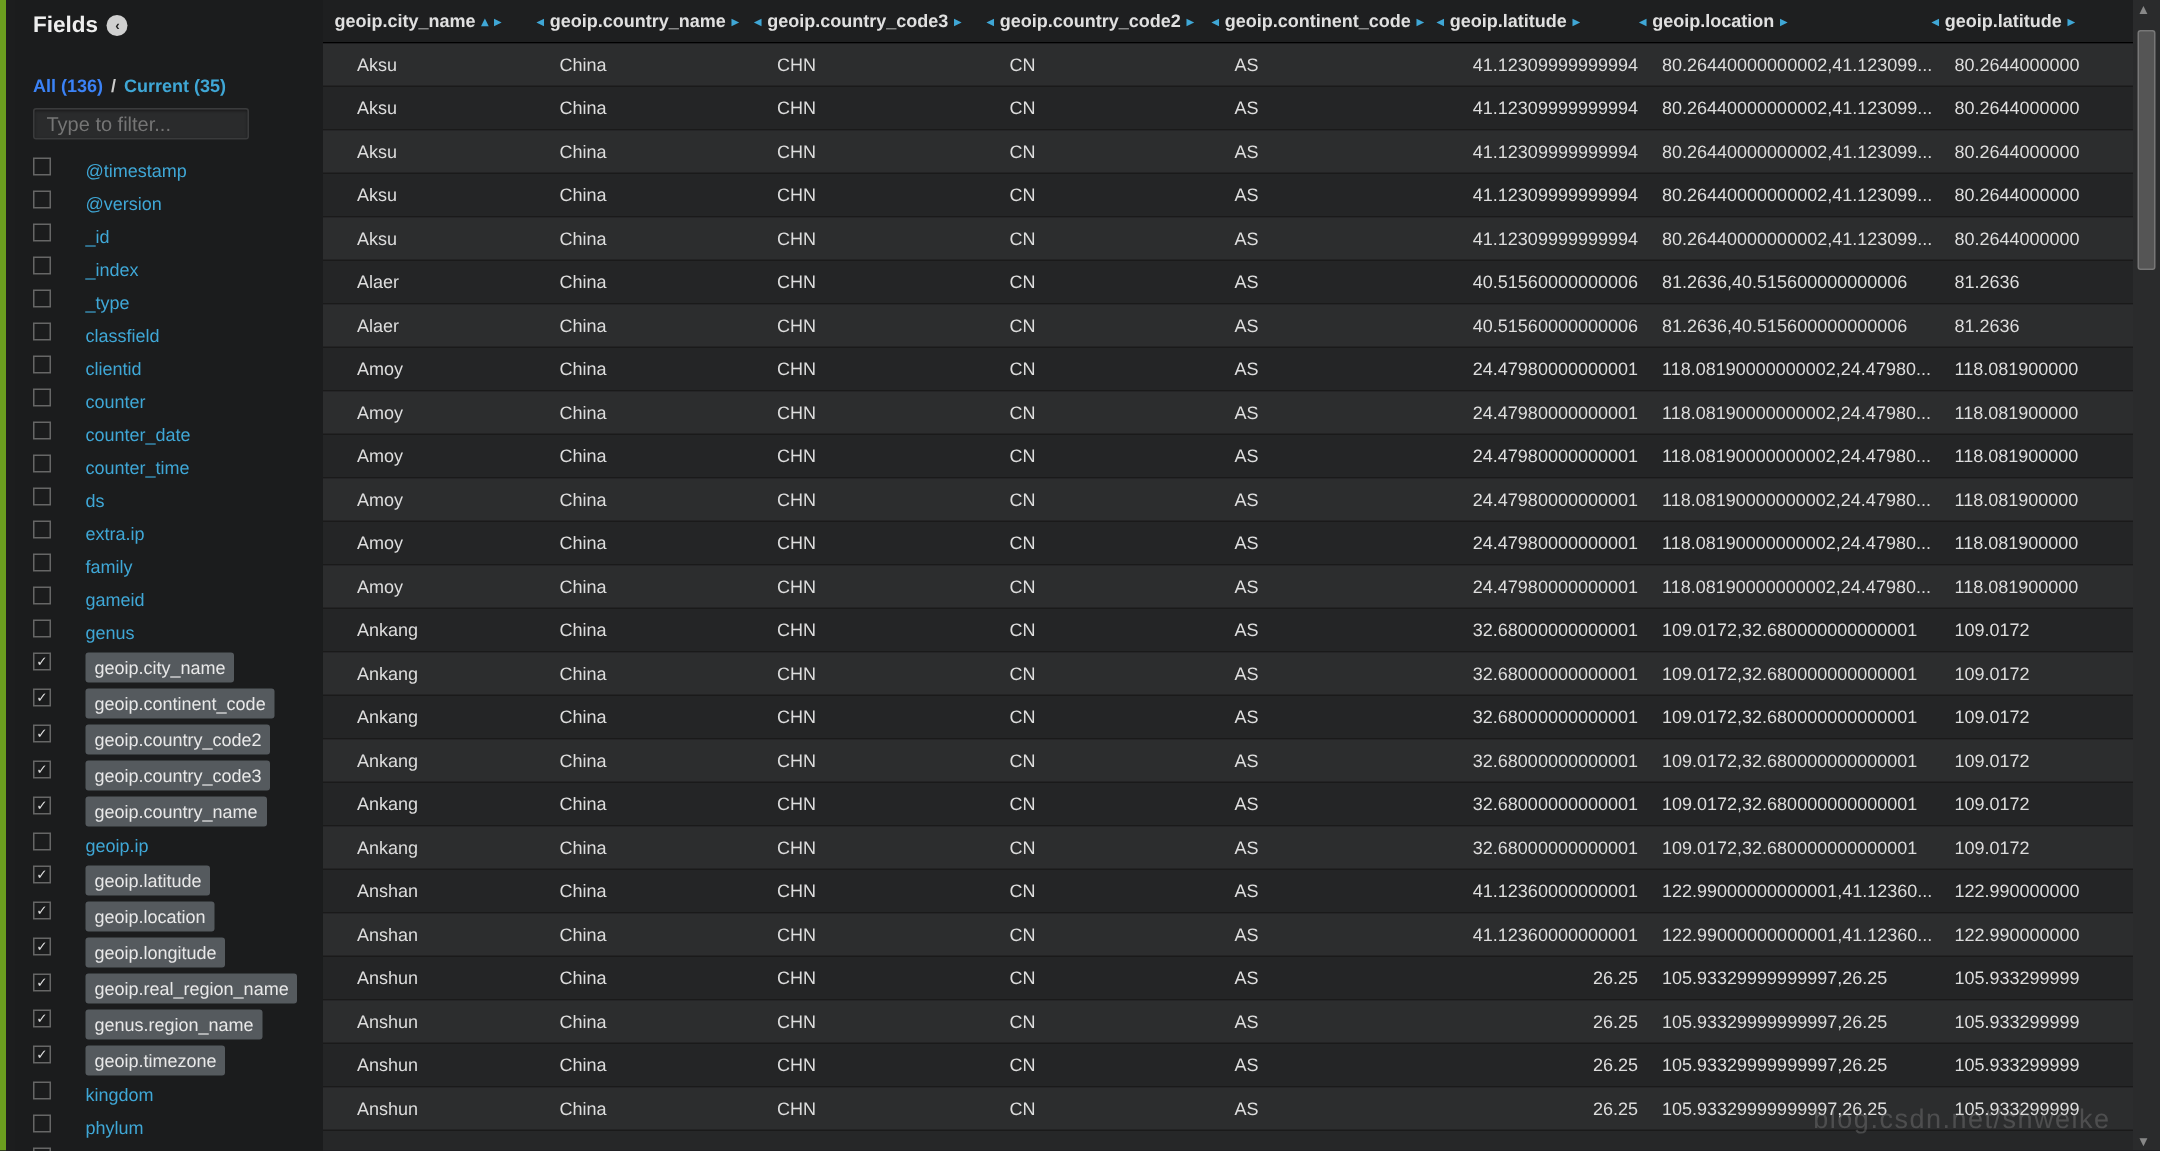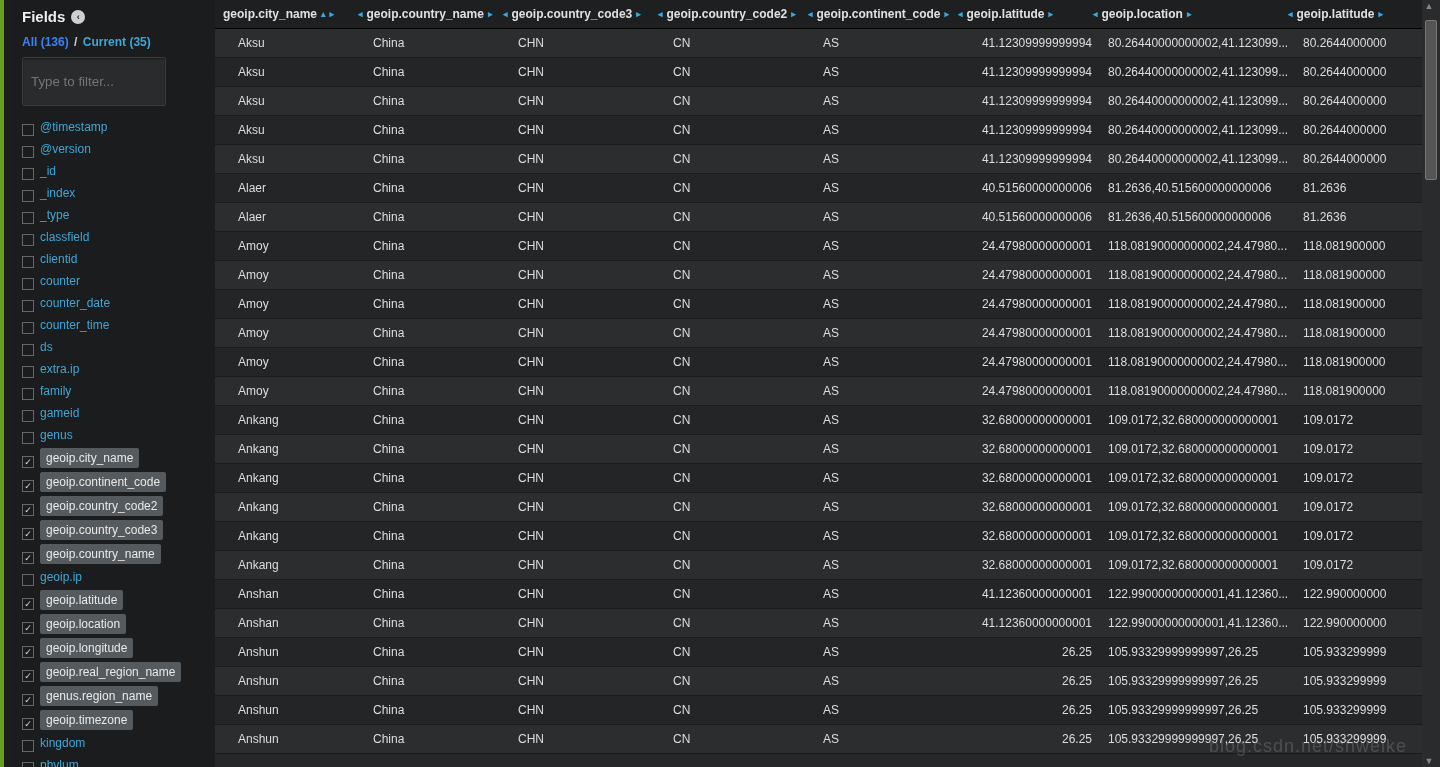--- a/index.html
+++ b/index.html
@@ -35,47 +35,47 @@
   overflow-y: auto;
   background: #1b1c1d;
 }
 .fields-header {
   display: flex;
   align-items: center;
   gap: 6px;
   font-size: 15px;
   font-weight: bold;
   color: #eee;
-  margin-bottom: 10px;
+  margin-bottom: 25px;
 }
 .chevron-circle {
   width: 14px; height: 14px; border-radius: 50%;
   background: #d0d0d0; color: #222;
   display:inline-flex; align-items:center; justify-content:center;
   font-size: 9px; font-weight: bold;
 }
 .counts { margin-bottom: 8px; font-weight: bold; }
 .counts .all { color: #3b82f6; }
 .counts .sep { color: #ccc; margin: 0 2px; }
 .counts .cur { color: #3fa7d6; font-weight: bold; }
 .filter-input {
   width: 144px;
-  padding: 16px 8px;
+  padding: 2px 8px;
   background: #2a2b2c;
   border: 1px solid #3a3b3c;
   color: #aaa;
   border-radius: 2px;
   margin-bottom: 10px;
   box-shadow: inset 0 1px 2px rgba(0,0,0,0.4);
 }
 .field-list { list-style: none; }
 .field-list li {
   display: flex;
-  align-items: flex-end;
-  gap: 6px;
+  align-items: flex-start;
+  gap: 23px;
   padding: 2px 0;
   line-height: 18px;
 }
 .checkbox {
   width: 12px; height: 12px;
   border: 1px solid #666;
   display:inline-flex; align-items:center; justify-content:center;
   font-size: 9px; color: #ddd;
   flex-shrink:0;
 }

